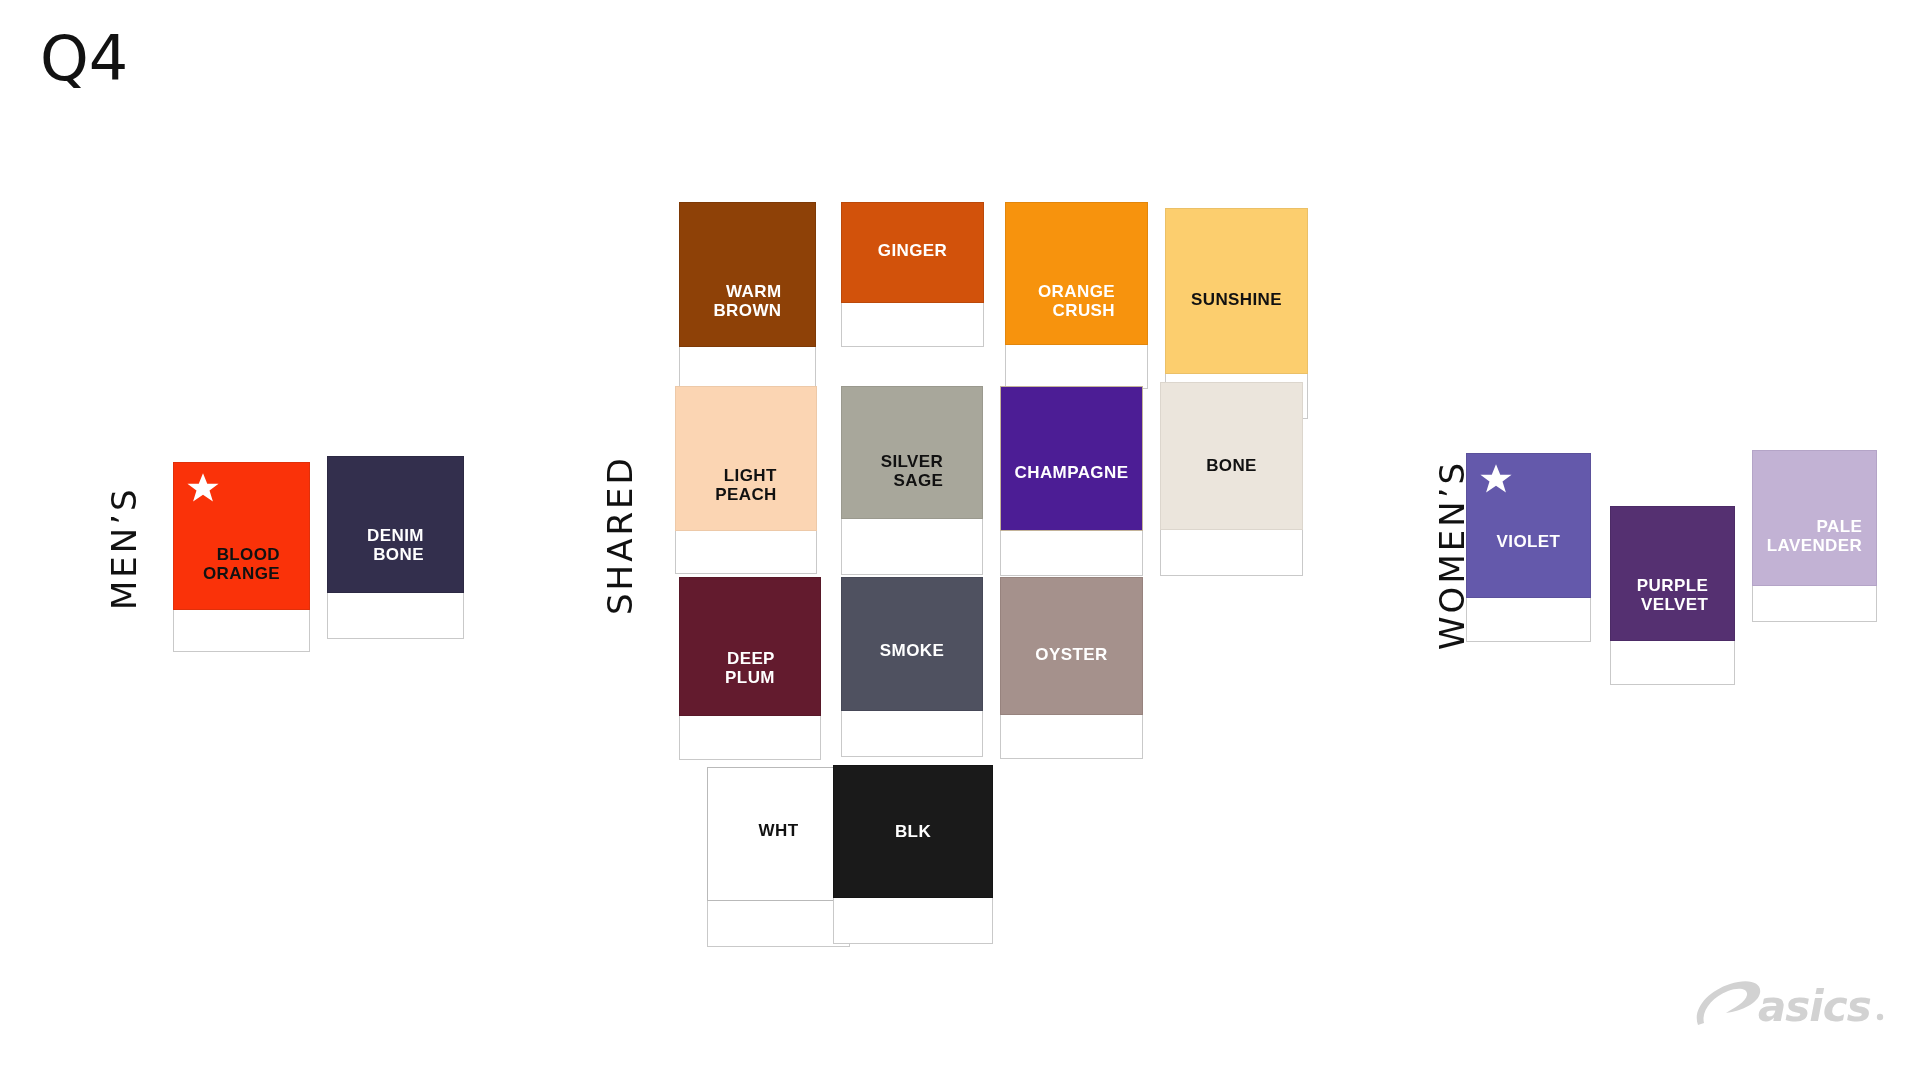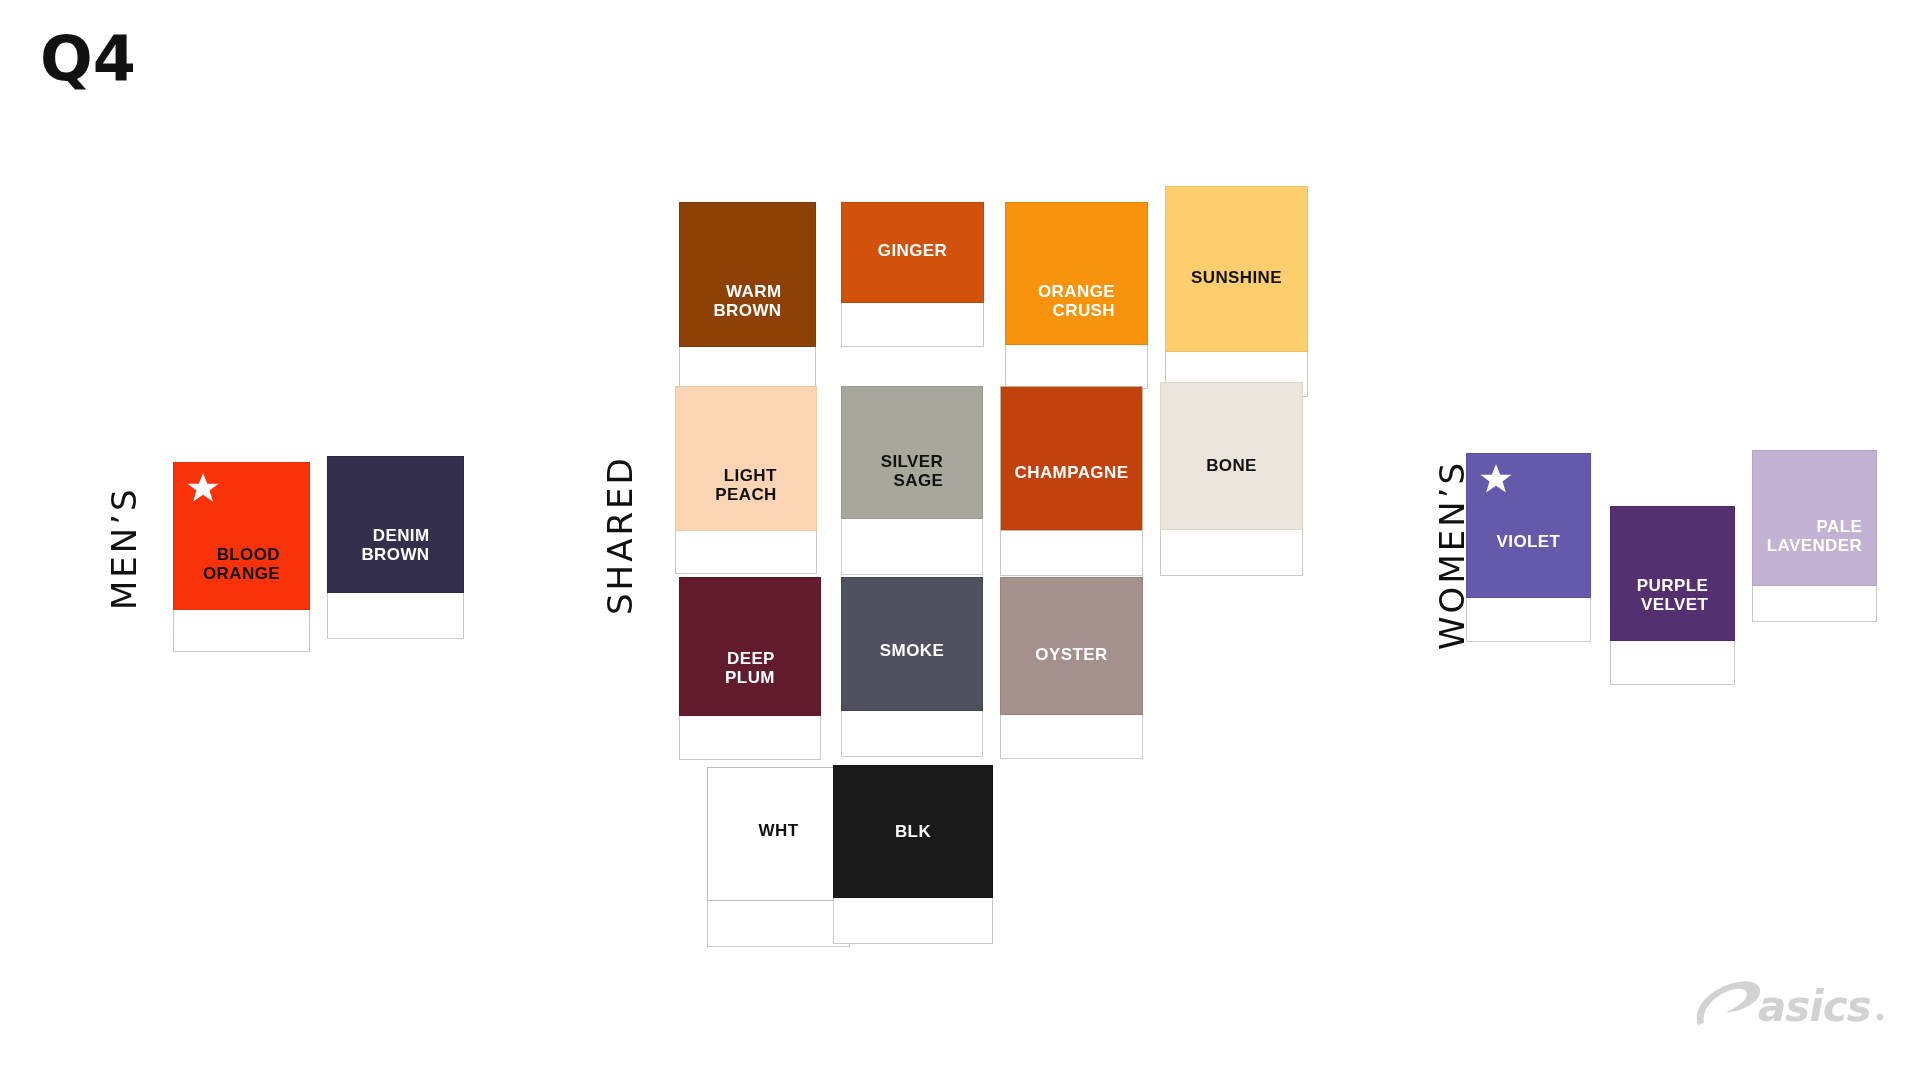--- a/index.html
+++ b/index.html
@@ -17,21 +17,21 @@
     -webkit-font-smoothing: antialiased;
   }
 
   
   #slide-title {
     position: absolute;
     left: 40px;
     top: 28px;
     font-size: 62px;
     line-height: 1;
-    font-weight: 700;
+    font-weight: 400;
     color: #121212;
     letter-spacing: 0px;
     font-family: "DejaVu Sans", sans-serif;
   }
 
   
   .group-label {
     position: absolute;
     font-size: 34px;
     font-weight: 400;
@@ -112,21 +112,21 @@
     </svg>
     <span class="chip-label" style="color:#111111; padding-bottom:10px;">BLOOD
 ORANGE</span>
   </div>
   <div class="caption" style="height:42px;"></div>
 </div>
 
 <div class="card" id="card-denim-navy" style="left:327px; top:456px; width:137px;">
   <div class="chip lab-lower" style="height:137px; background:#332F4D; border-color:#2c2943;">
     <span class="chip-label" style="color:#FFFFFF; padding-bottom:12px;">DENIM
-BROWN</span>
+BONE</span>
   </div>
   <div class="caption" style="height:46px;"></div>
 </div>
 
 <div class="card" id="card-warm-brown" style="left:679px; top:202px; width:137px;">
   <div class="chip lab-lower" style="height:145px; background:#8E4107; border-color:#7d3906;">
     <span class="chip-label" style="color:#FFFFFF; padding-bottom:10px;">WARM
 BROWN</span>
   </div>
   <div class="caption" style="height:43px;"></div>
@@ -140,21 +140,21 @@
 </div>
 
 <div class="card" id="card-orange-crush" style="left:1005px; top:202px; width:143px;">
   <div class="chip lab-lower" style="height:143px; background:#F7930D; border-color:#e2860c;">
     <span class="chip-label" style="color:#FFFFFF; padding-bottom:8px;">ORANGE
 CRUSH</span>
   </div>
   <div class="caption" style="height:44px;"></div>
 </div>
 
-<div class="card" id="card-sunshine" style="left:1165px; top:186px; width:143px;">
+<div class="card" id="card-sunshine" style="left:1165px; top:208px; width:143px;">
   <div class="chip lab-lower" style="height:166px; background:#FCCE6E; border-color:#ebc067;">
     <span class="chip-label" style="color:#111111; padding-bottom:48px;">SUNSHINE</span>
   </div>
   <div class="caption" style="height:45px;"></div>
 </div>
 
 <div class="card" id="card-light-peach" style="left:675px; top:386px; width:142px;">
   <div class="chip lab-lower" style="height:145px; background:#FBD5B3; border-color:#edc9a8;">
     <span class="chip-label" style="color:#111111; padding-bottom:10px;">LIGHT
 PEACH</span>
@@ -164,21 +164,21 @@
 
 <div class="card" id="card-silver-sage" style="left:841px; top:386px; width:142px;">
   <div class="chip lab-lower" style="height:133px; background:#A8A79B; border-color:#9a998e;">
     <span class="chip-label" style="color:#111111; padding-bottom:12px;">SILVER
 SAGE</span>
   </div>
   <div class="caption" style="height:56px;"></div>
 </div>
 
 <div class="card" id="card-champagne" style="left:1000px; top:386px; width:143px;">
-  <div class="chip lab-lower" style="height:145px; background:#c2410c; border-color:#c4b49a;">
+  <div class="chip lab-lower" style="height:145px; background:#4c1d95; border-color:#c4b49a;">
     <span class="chip-label" style="color:#FFFFFF; padding-bottom:32px;">CHAMPAGNE</span>
   </div>
   <div class="caption" style="height:45px;"></div>
 </div>
 
 <div class="card" id="card-bone" style="left:1160px; top:382px; width:143px;">
   <div class="chip lab-lower" style="height:148px; background:#EBE5DC; border-color:#dcd6cd;">
     <span class="chip-label" style="color:#111111; padding-bottom:38px;">BONE</span>
   </div>
   <div class="caption" style="height:46px;"></div>

